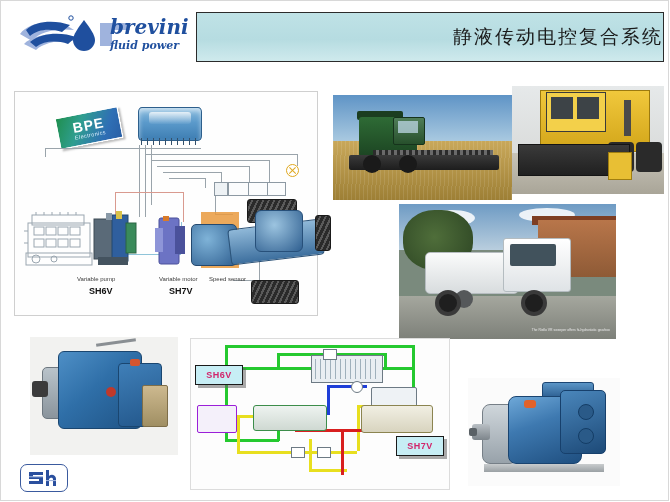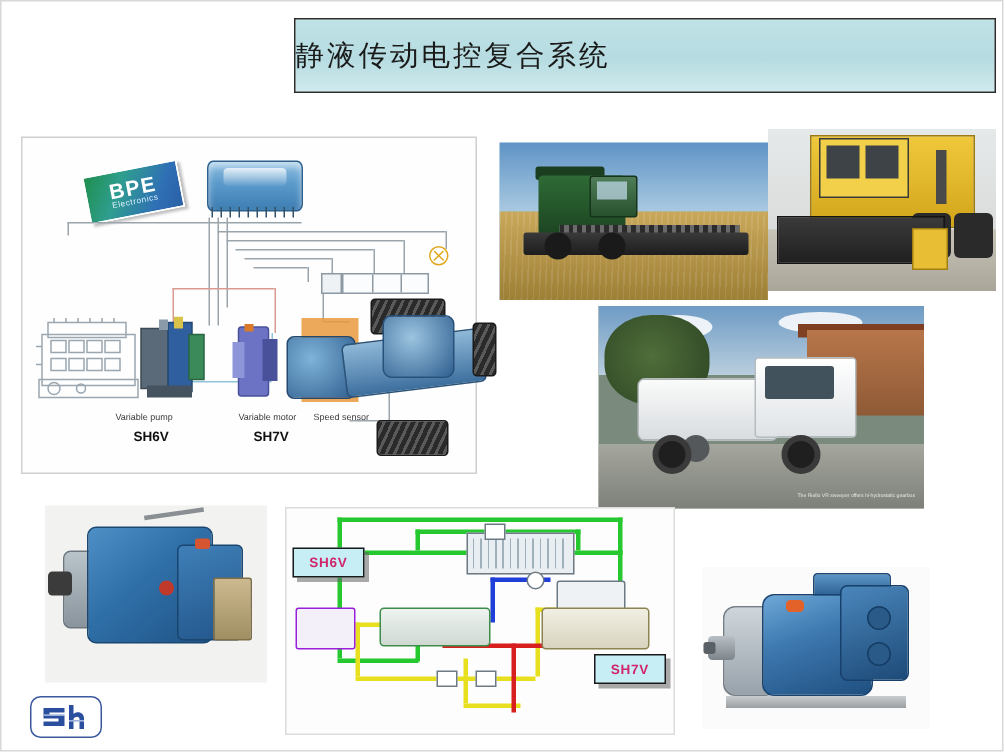--- a/index.html
+++ b/index.html
@@ -13,21 +13,21 @@
 
   
   .brand{position:absolute;left:14px;top:8px;width:176px;height:52px;}
   .brand svg{display:block;}
 
   .title-bar{
     position:absolute;left:196px;top:12px;width:468px;height:50px;
     background:linear-gradient(180deg,#bfe2e6 0%,#b6dce1 55%,#cfeaed 100%);
     border:1.5px solid #2b2b2b;
     box-sizing:border-box;
-    display:flex;align-items:center;justify-content:flex-start;
+    display:flex;align-items:center;justify-content:flex-end;
   }
   .title-text{
     font-family:"DejaVu Sans","Liberation Sans",sans-serif;
     font-size:19px;color:#1a1a1a;letter-spacing:2px;font-weight:500;
   }
 
   
   .schematic{
     position:absolute;left:14px;top:91px;width:304px;height:225px;
     background:#fefefe;border:1px solid #cfcfcf;box-sizing:border-box;
@@ -220,20 +220,37 @@
     border:1.5px solid #3a5a9e;border-radius:7px;background:#fff;
     display:flex;align-items:center;justify-content:center;
   }
   .sh-logo svg{display:block;}
 </style>
 </head>
 <body>
 
 <div class="slide">
 
+  <div class="brand">
+    <svg width="176" height="52" viewBox="0 0 176 52">
+      <g fill="#9fb3dd">
+        <path d="M6 26 C14 14, 36 12, 52 17 L60 22 C44 20, 26 23, 18 33 Z"></path>
+        <path d="M10 36 C20 26, 44 24, 60 29 L68 34 C50 31, 30 34, 22 42 Z"></path>
+        <path d="M86 15 L116 15 L116 22 L98 22 L98 38 L86 38 Z"></path>
+      </g>
+      <g fill="#1f4f9e">
+        <path d="M12 22 C22 12, 42 12, 56 17 L48 24 C36 20, 24 21, 16 28 Z"></path>
+        <path d="M16 34 C28 24, 48 24, 62 29 L54 36 C42 32, 30 33, 22 39 Z"></path>
+        <path d="M70 12 C76 20, 81 27, 81 32 A10.5 10.5 0 0 1 59 32 C59 27, 64 20, 70 12 Z"></path>
+        <circle cx="57" cy="10" r="2.2" fill="none" stroke="#1f4f9e" stroke-width="1"></circle>
+      </g>
+      <text x="96" y="26" font-family="DejaVu Serif, serif" font-size="20" font-style="italic" font-weight="bold" fill="#1f4f9e">brevini</text>
+      <text x="96" y="41" font-family="DejaVu Serif, serif" font-size="11" font-style="italic" font-weight="bold" fill="#1f4f9e">fluid power</text>
+    </svg>
+  </div>
 
   <div class="title-bar">
     <span class="title-text">静液传动电控复合系统</span>
   </div>
 
   <div class="schematic">
     <div class="sch-inner">
 
       <div class="bpe-badge">
         <span class="b1">BPE</span>

